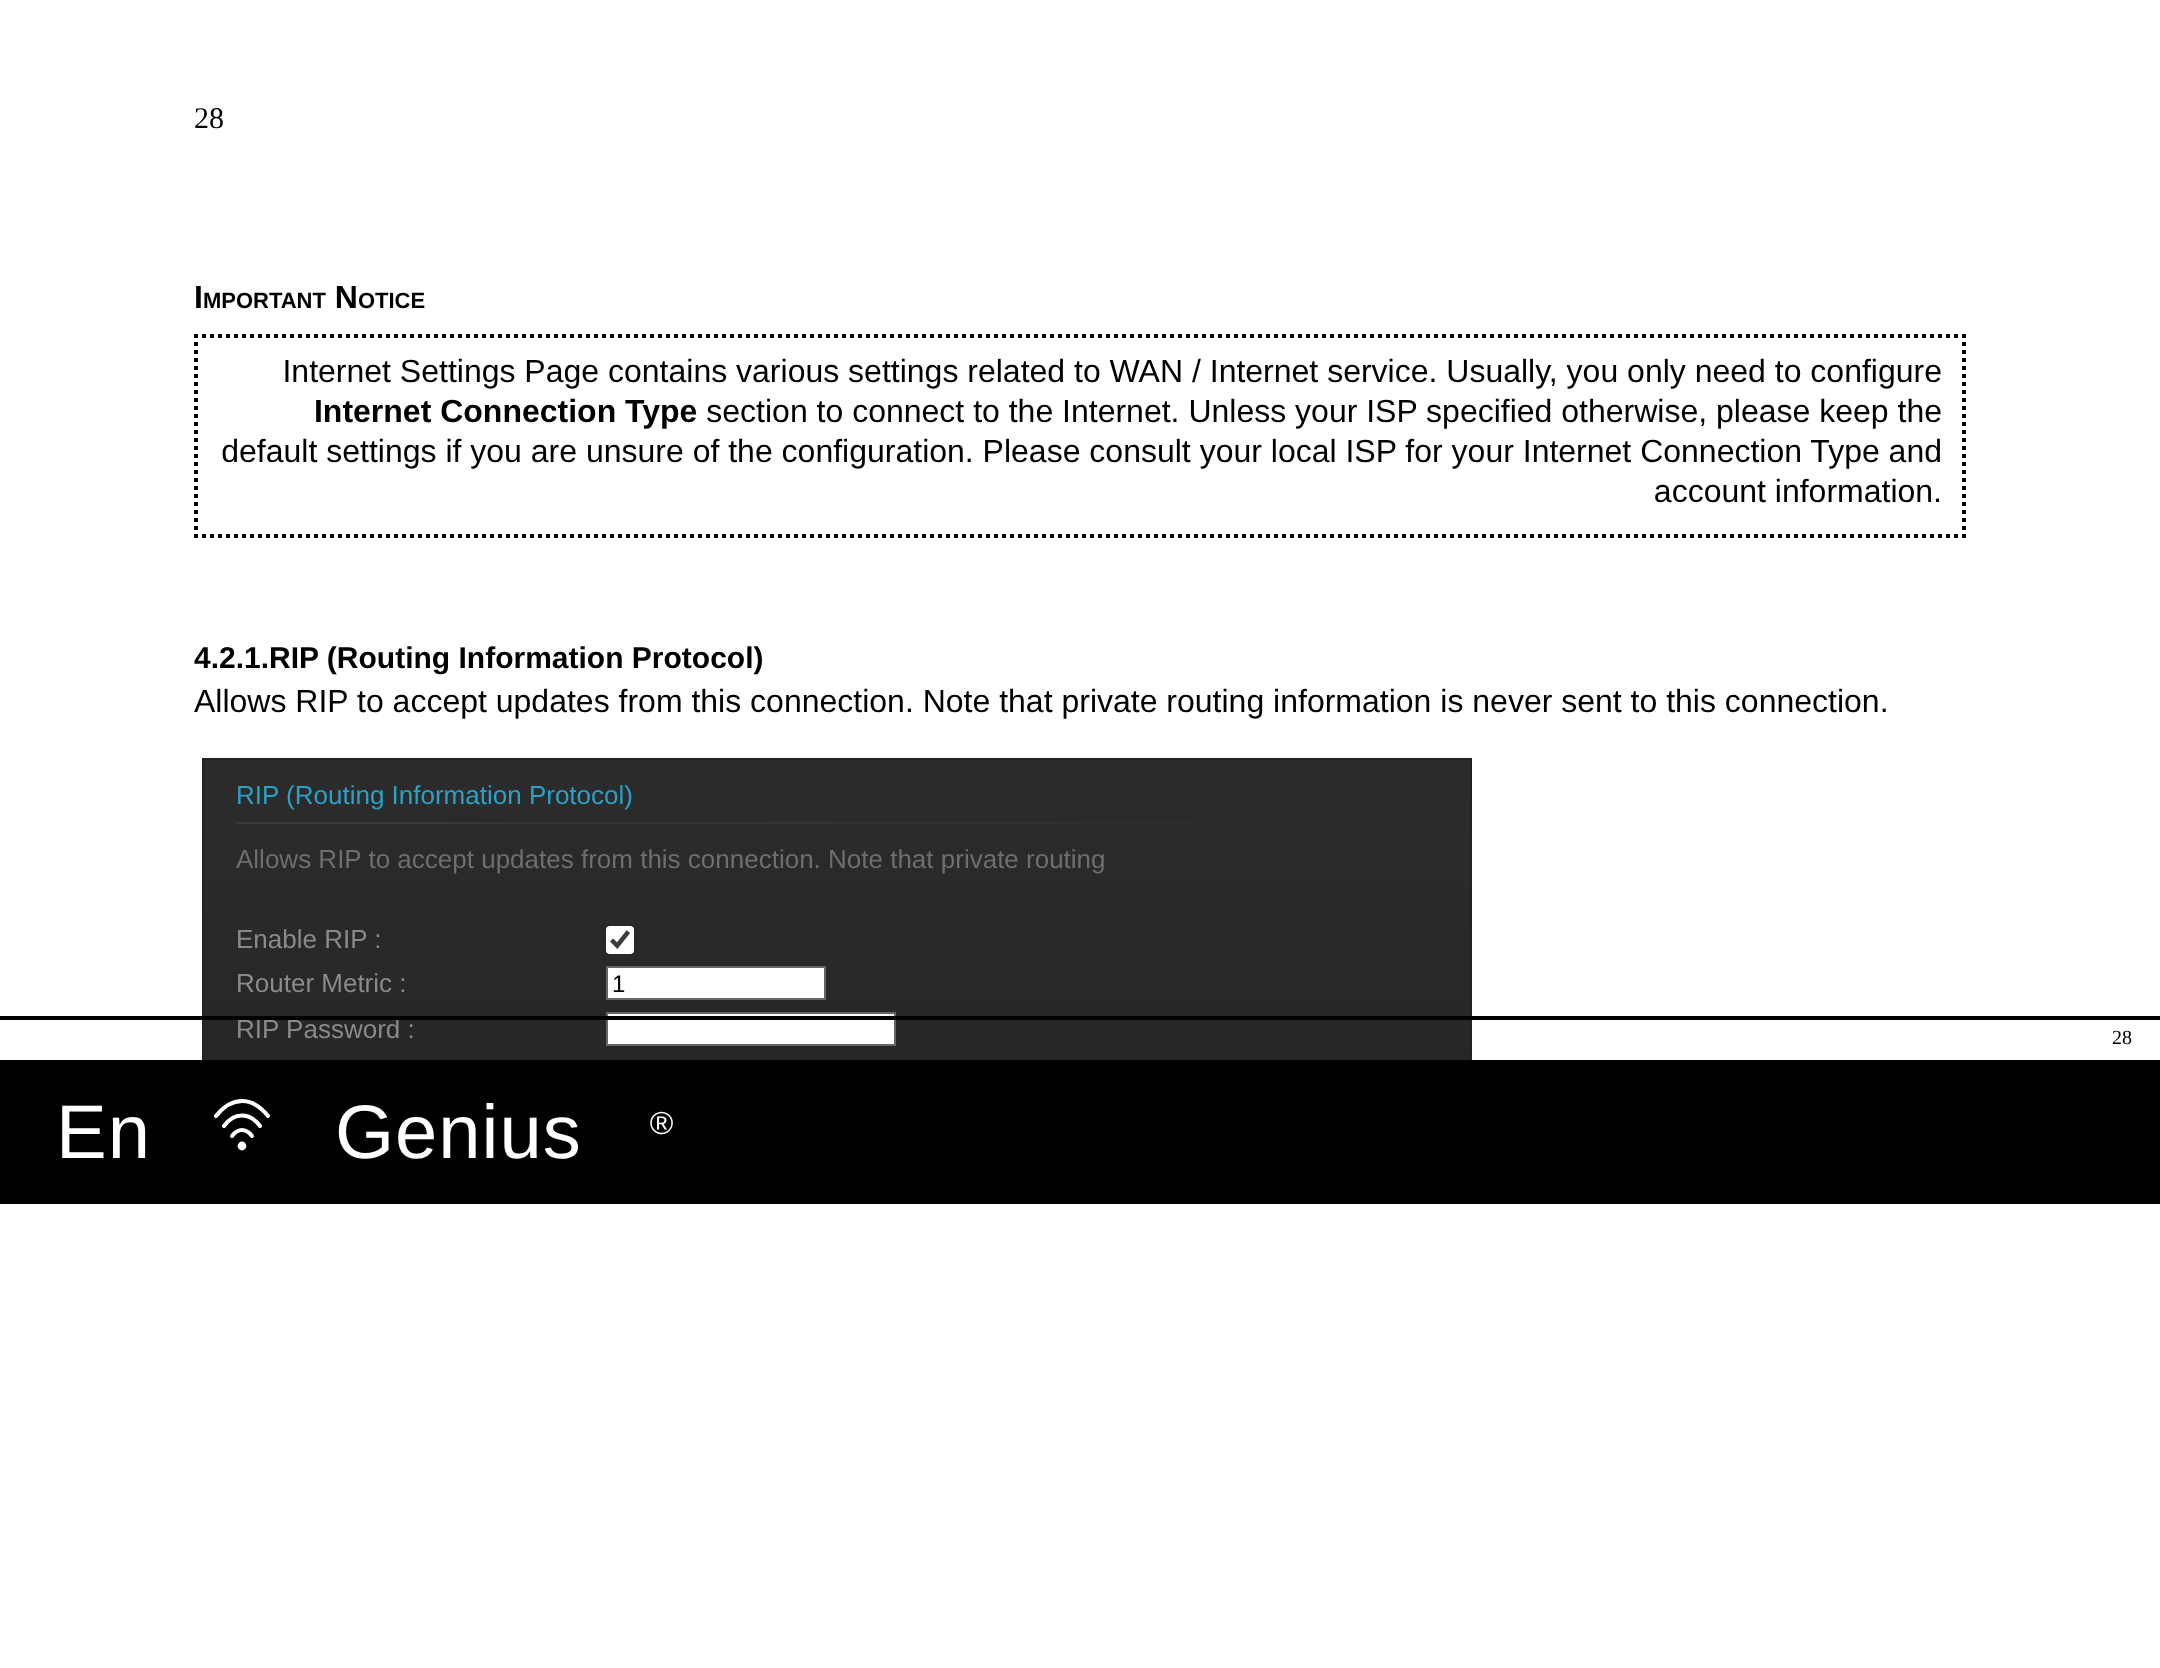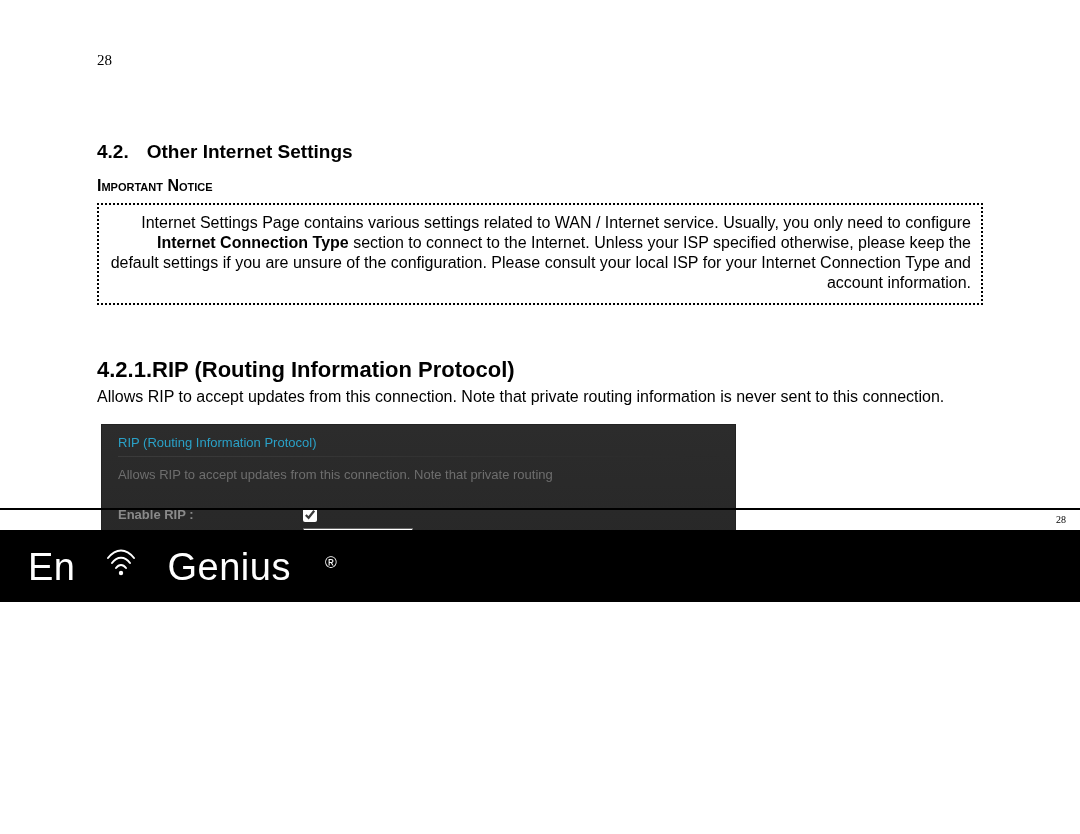--- a/index.html
+++ b/index.html
@@ -26,21 +26,21 @@
     font-family: "Times New Roman", serif;
   }
 
   h2.section-heading {
     font-size: 19px;
     font-weight: bold;
     margin: 0 0 14px 0;
     font-family: Arial, sans-serif;
   }
   h3.sub-heading {
-    font-size: 22px;
+    font-size: 15px;
     font-weight: bold;
     margin: 0 0 4px 0;
     font-family: Arial, sans-serif;
   }
   .section-number {
     margin-right: 18px;
   }
 
   .notice-label {
     font-variant: small-caps;
@@ -99,21 +99,21 @@
     border-collapse: collapse;
     font-size: 13px;
     color: #888;
   }
   .ui-panel table.fields td {
     padding: 3px 0;
     vertical-align: middle;
   }
   .ui-panel table.fields td.lbl {
     width: 185px;
-    font-weight: bold;
+    font-weight: normal;
     color: #8a8a8a;
   }
   .ui-panel input[type="checkbox"] {
     width: 14px;
     height: 14px;
     margin: 0;
     vertical-align: middle;
     accent-color: #fff;
   }
   .ui-panel input[type="radio"] {
@@ -206,23 +206,20 @@
     display: block;
   }
 </style>
 </head>
 <body>
 
 <div class="page">
   <div class="content">
     <div class="page-number-top">28</div>
 
-    <h2 class="section-heading">
-      <span class="section-number">4.2.</span><span>Other Internet Settings</span>
-    </h2>
 
     <div class="notice-label">Important Notice</div>
     <div class="notice-box">
       <span>Internet Settings Page contains various settings related to WAN / Internet service. Usually, you only need to configure </span><b>Internet Connection Type</b><span> section to connect to the Internet. Unless your ISP specified otherwise, please keep the default settings if you are unsure of the configuration. Please consult your local ISP for your Internet Connection Type and account information.</span>
     </div>
 
     <h3 class="sub-heading">
       <span>4.2.1.</span><span>RIP (Routing Information Protocol)</span>
     </h3>
     <div class="body-text">Allows RIP to accept updates from this connection. Note that private routing information is never sent to this connection.</div>

